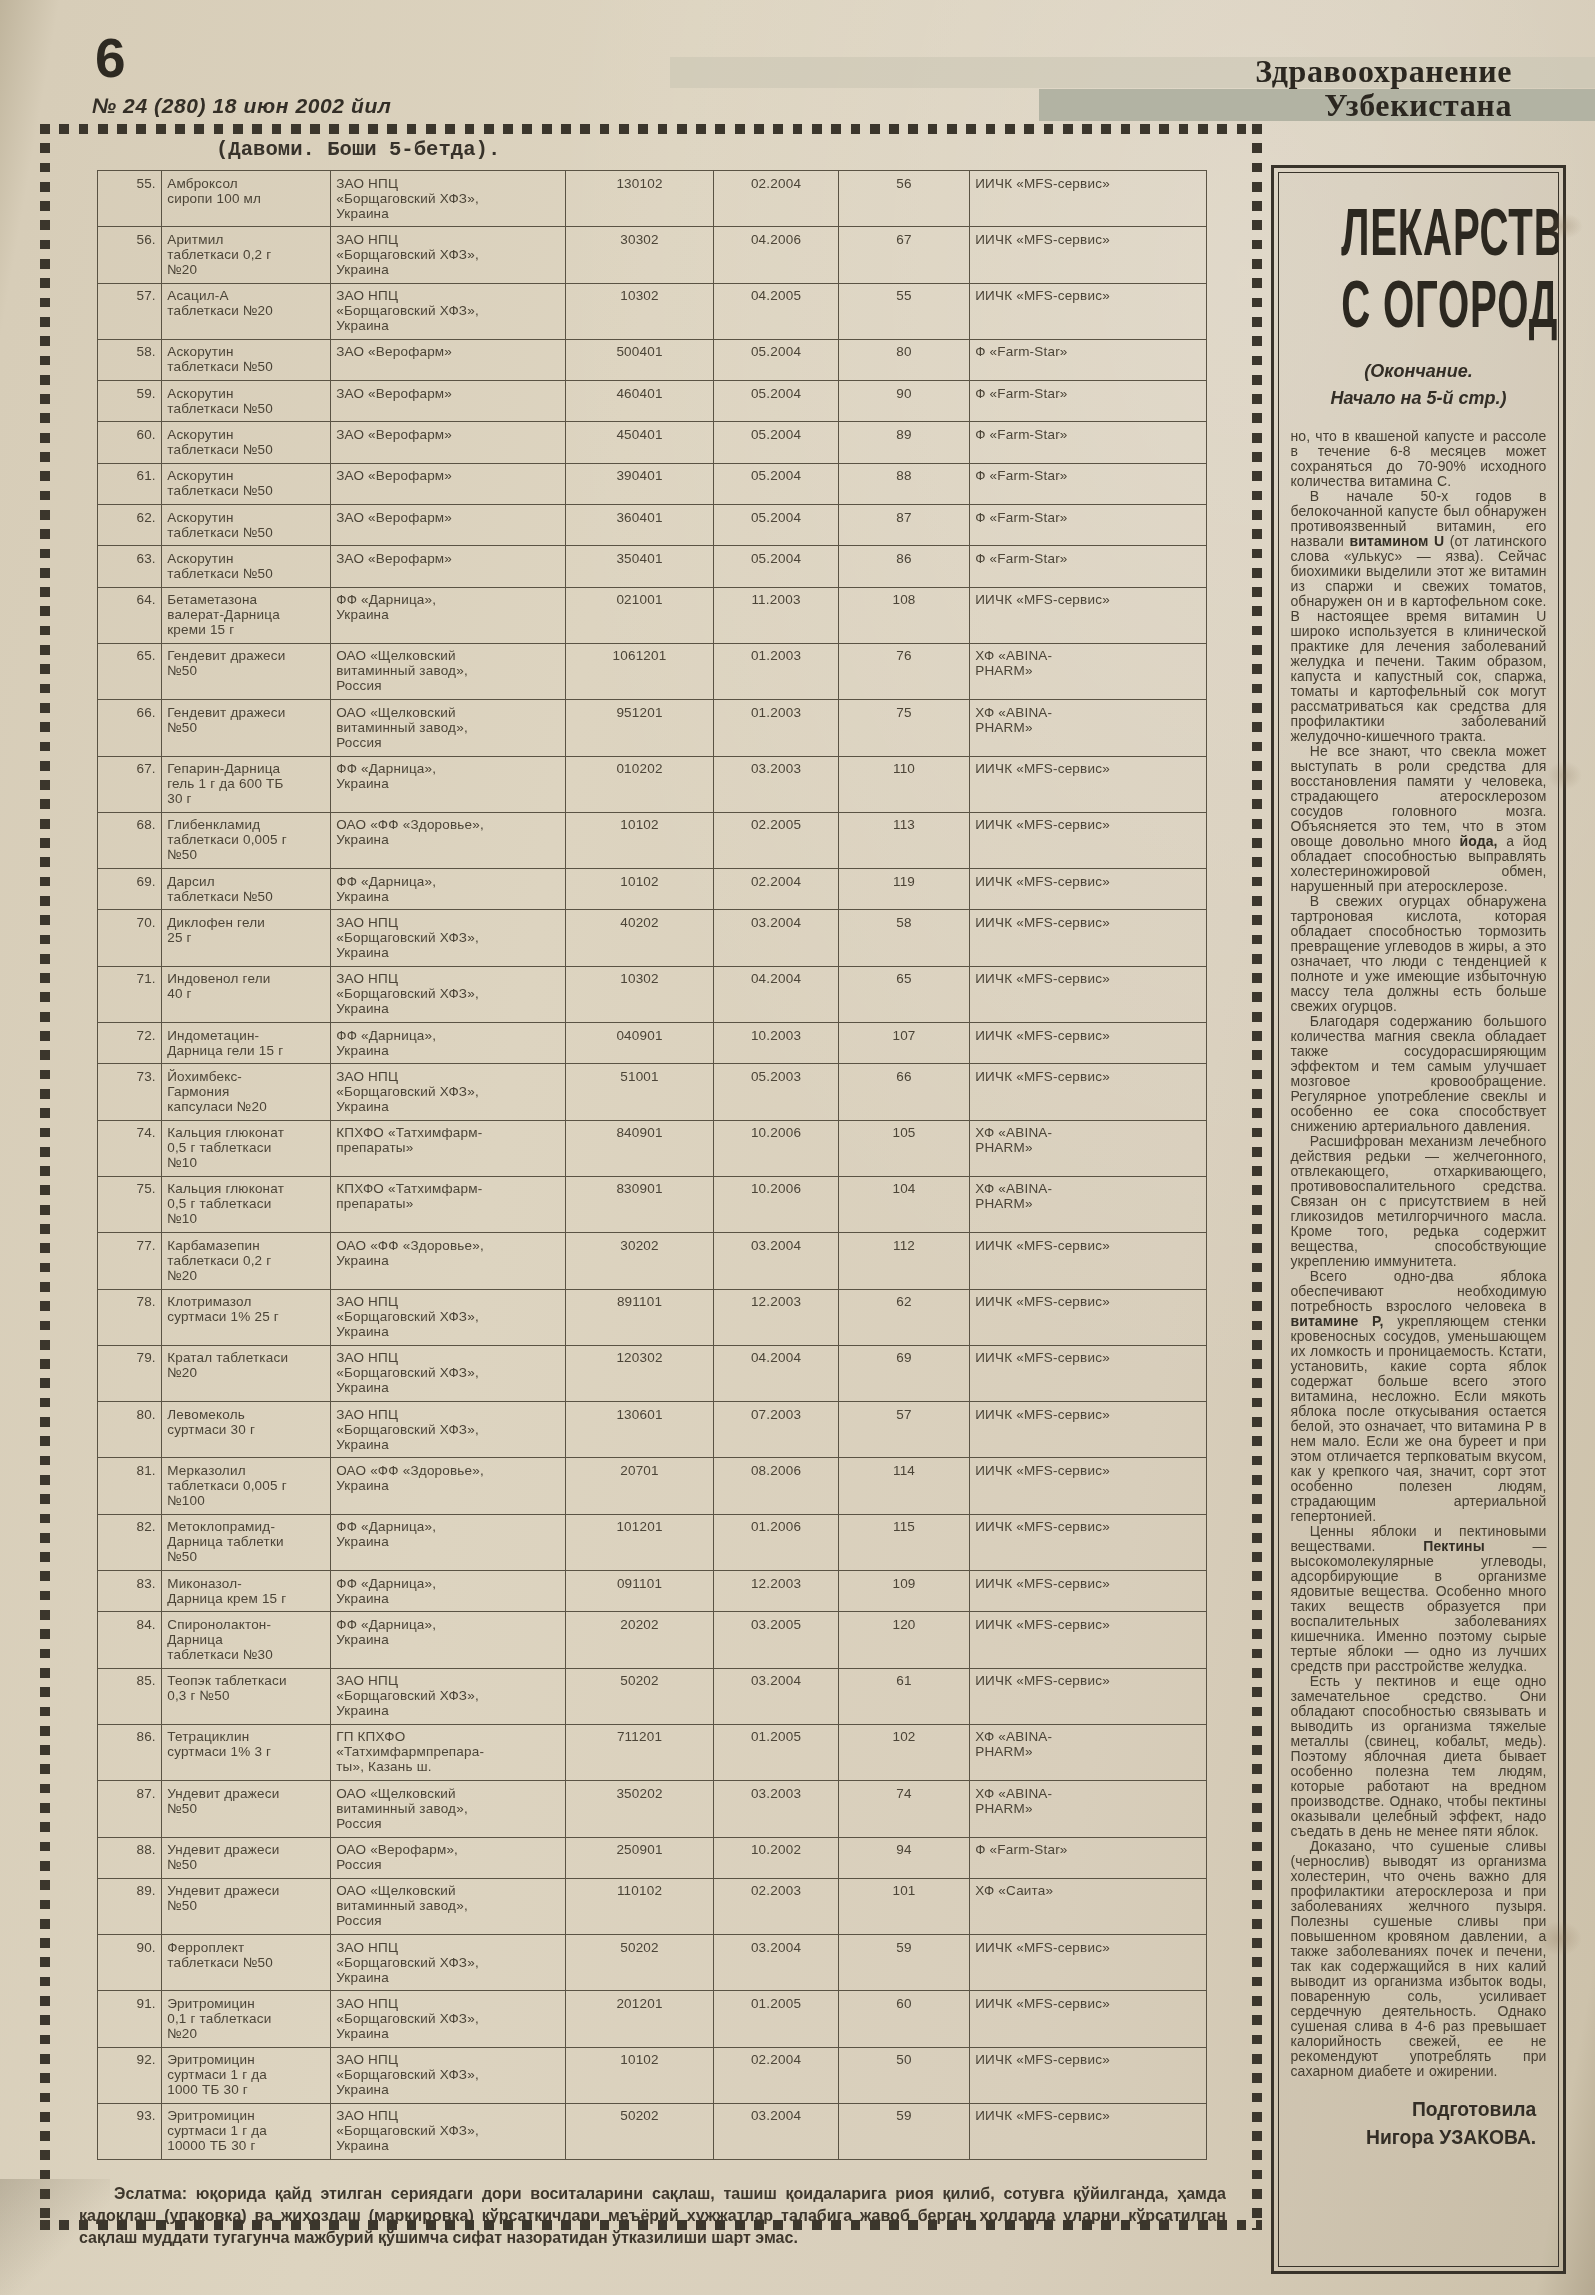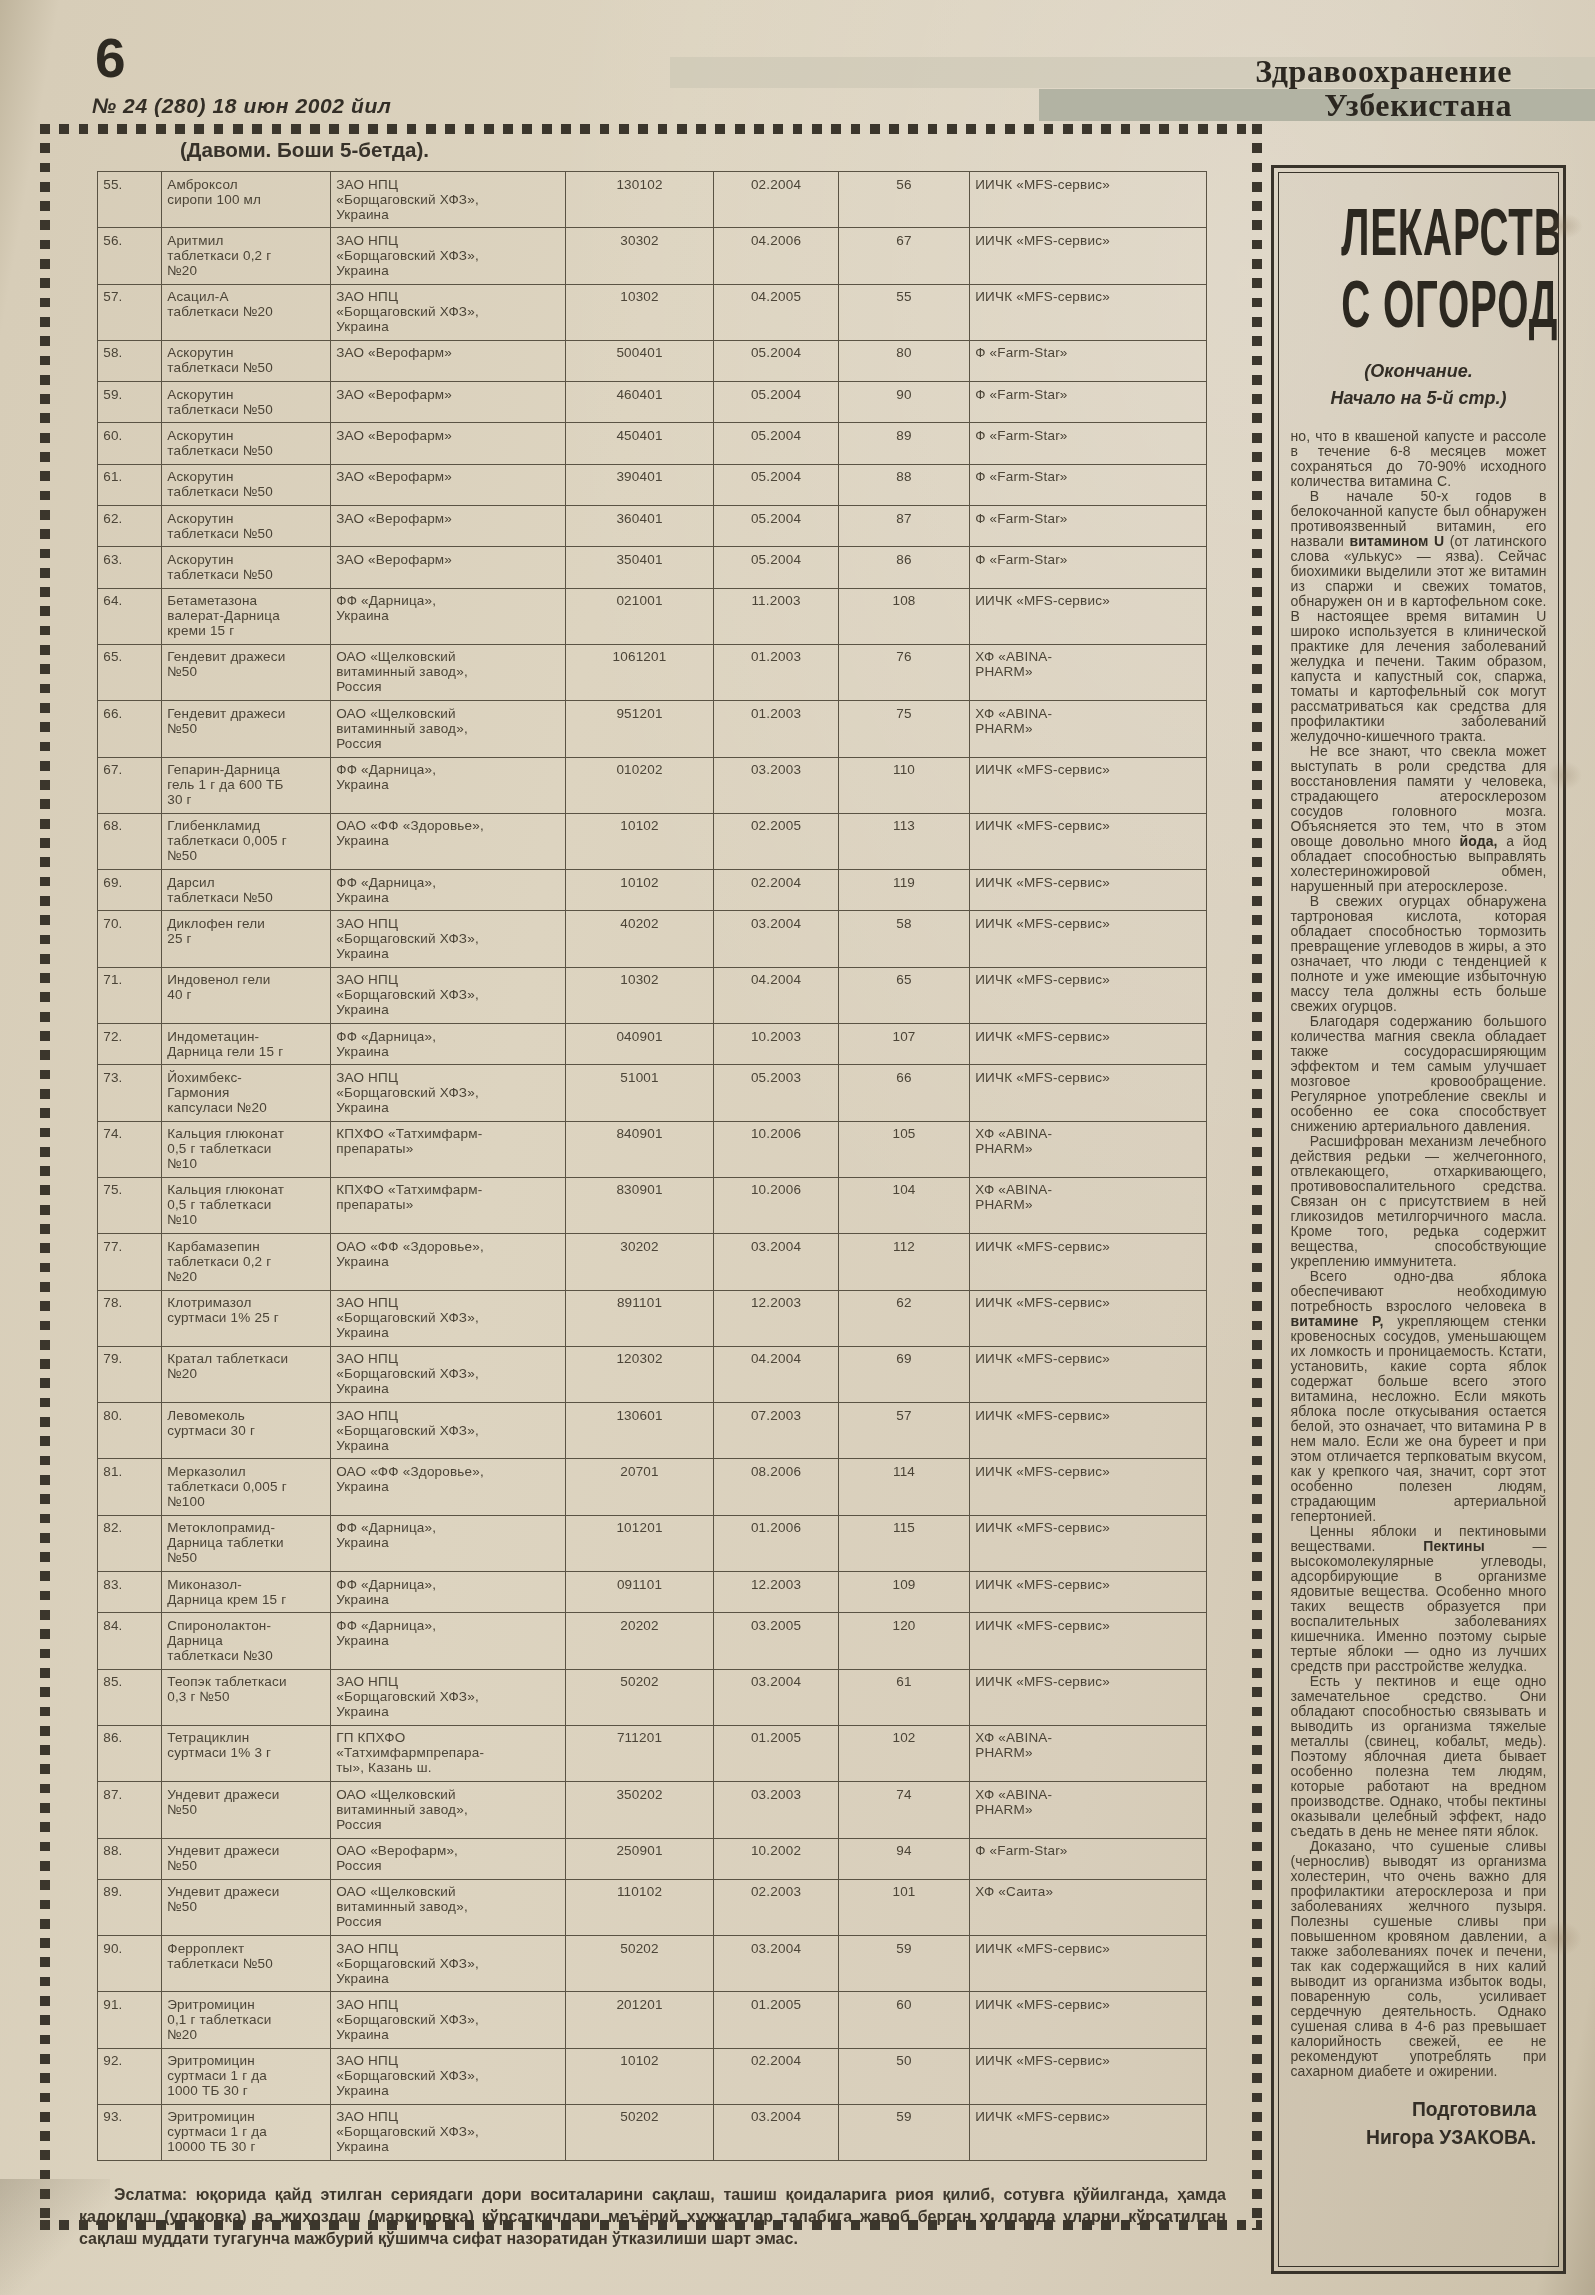--- a/index.html
+++ b/index.html
@@ -20,29 +20,29 @@
   .masthead span{position:relative;z-index:3;display:block;font-family:Liberation Serif, serif;}
   
   .dot-h{position:absolute;height:9.7px;background:repeating-linear-gradient(90deg,#3b362c 0 9.7px,rgba(0,0,0,0) 9.7px 19.3px);}
   .dot-v{position:absolute;width:9.7px;background:repeating-linear-gradient(180deg,#3b362c 0 9.7px,rgba(0,0,0,0) 9.7px 19.3px);}
   .dot-top{left:40px;top:124px;width:1222px;}
   .dot-bottom{left:40px;top:2220px;width:1222px;}
   .dot-left{left:40px;top:124px;height:2106px;}
   .dot-right{left:1252px;top:124px;height:2106px;}
   
   .left-col{position:absolute;left:97px;top:138px;width:1115px;}
-  .continuation{margin:0 0 9px 83px;font-size:20.6px;font-weight:bold;color:#37322a;}
+  .continuation{margin:0 0 9px 119px;font-size:20.6px;font-weight:bold;color:#37322a;font-family:Liberation Mono, monospace;}
   table.meds{border-collapse:collapse;width:1110px;table-layout:fixed;}
   table.meds td{
     border:1.3px solid #5a5344;vertical-align:top;
     font-size:13.5px;line-height:15px;color:#4b4437;
     padding:4.5px 5.2px 5.8px 5.2px;white-space:pre-line;letter-spacing:0.2px;
   }
   table.meds{border:1.9px solid #4a4436;}
-  td.c-num{text-align:left;padding-left:14px;}
+  td.c-num{text-align:right;padding-left:14px;}
   td.c-series,td.c-expiry,td.c-qty{text-align:center;white-space:normal;}
   td.c-name{padding-left:9px;}
   td.c-manuf{padding-left:7.7px;}
   td.c-company{padding-left:22px;}
   
   .footnote{margin-top:23px;width:1147px;margin-left:-18px;color:#3e372c;font-weight:bold;}
   .footnote p{margin:0 0 17px 0;font-size:16px;line-height:22px;text-align:justify;text-indent:35px;}
   
   .article{
     position:absolute;left:1271px;top:165px;width:289px;height:2103px;

